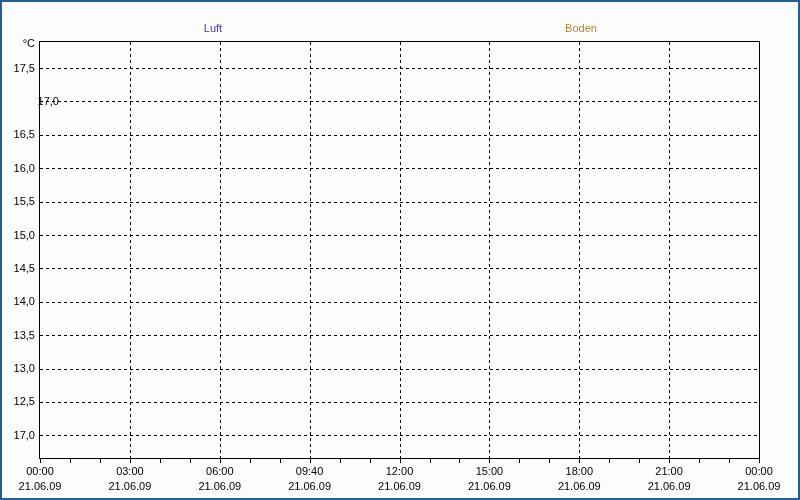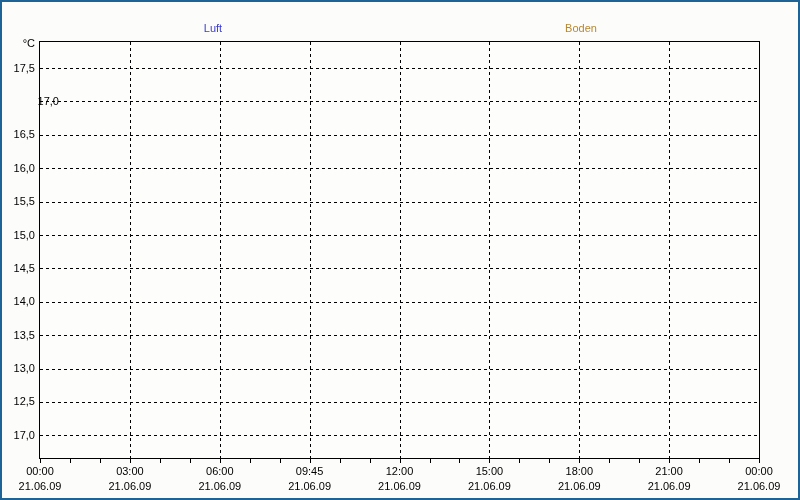--- a/index.html
+++ b/index.html
@@ -88,21 +88,21 @@
     <div class="xtick" style="left: 667.1px; top: 457px;"></div>
     <div class="xtick" style="left: 697.1px; top: 457px;"></div>
     <div class="xtick" style="left: 727px; top: 457px;"></div>
     <div class="xtick" style="left: 757px; top: 457px;"></div>
     <div class="xtime" style="left: 38px; top: 463px;">00:00</div>
     <div class="xdate" style="left: 38px; top: 478px;">21.06.09</div>
     <div class="xtime" style="left: 127.9px; top: 463px;">03:00</div>
     <div class="xdate" style="left: 127.9px; top: 478px;">21.06.09</div>
     <div class="xtime" style="left: 217.8px; top: 463px;">06:00</div>
     <div class="xdate" style="left: 217.8px; top: 478px;">21.06.09</div>
-    <div class="xtime" style="left: 307.6px; top: 463px;">09:45</div>
+    <div class="xtime" style="left: 307.6px; top: 463px;">09:40</div>
     <div class="xdate" style="left: 307.6px; top: 478px;">21.06.09</div>
     <div class="xtime" style="left: 397.5px; top: 463px;">12:00</div>
     <div class="xdate" style="left: 397.5px; top: 478px;">21.06.09</div>
     <div class="xtime" style="left: 487.4px; top: 463px;">15:00</div>
     <div class="xdate" style="left: 487.4px; top: 478px;">21.06.09</div>
     <div class="xtime" style="left: 577.3px; top: 463px;">18:00</div>
     <div class="xdate" style="left: 577.3px; top: 478px;">21.06.09</div>
     <div class="xtime" style="left: 667.1px; top: 463px;">21:00</div>
     <div class="xdate" style="left: 667.1px; top: 478px;">21.06.09</div>
     <div class="xtime" style="left: 757px; top: 463px;">00:00</div>

